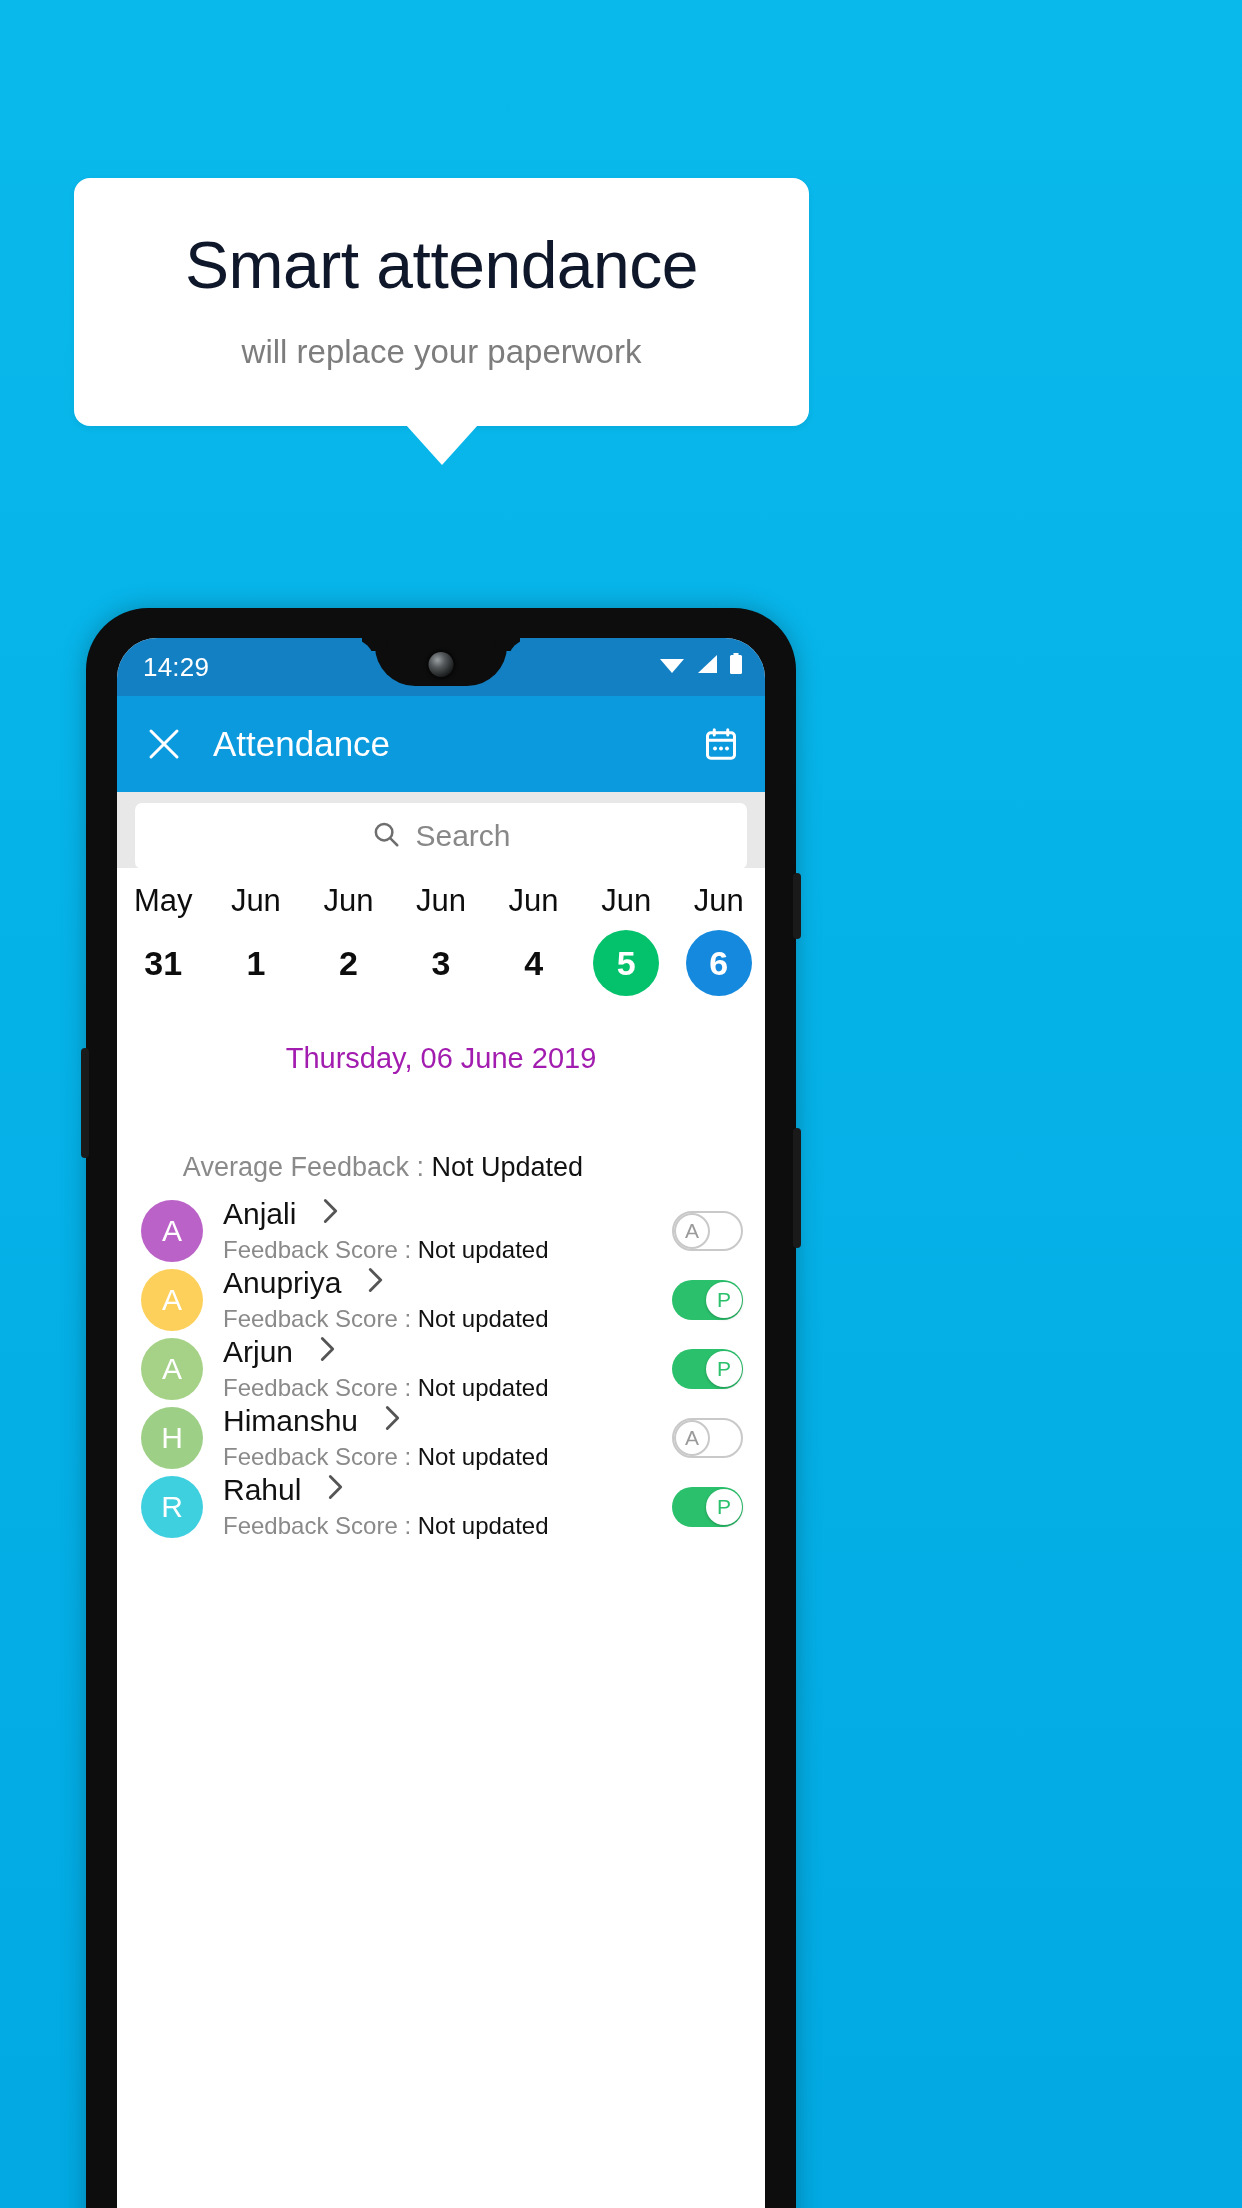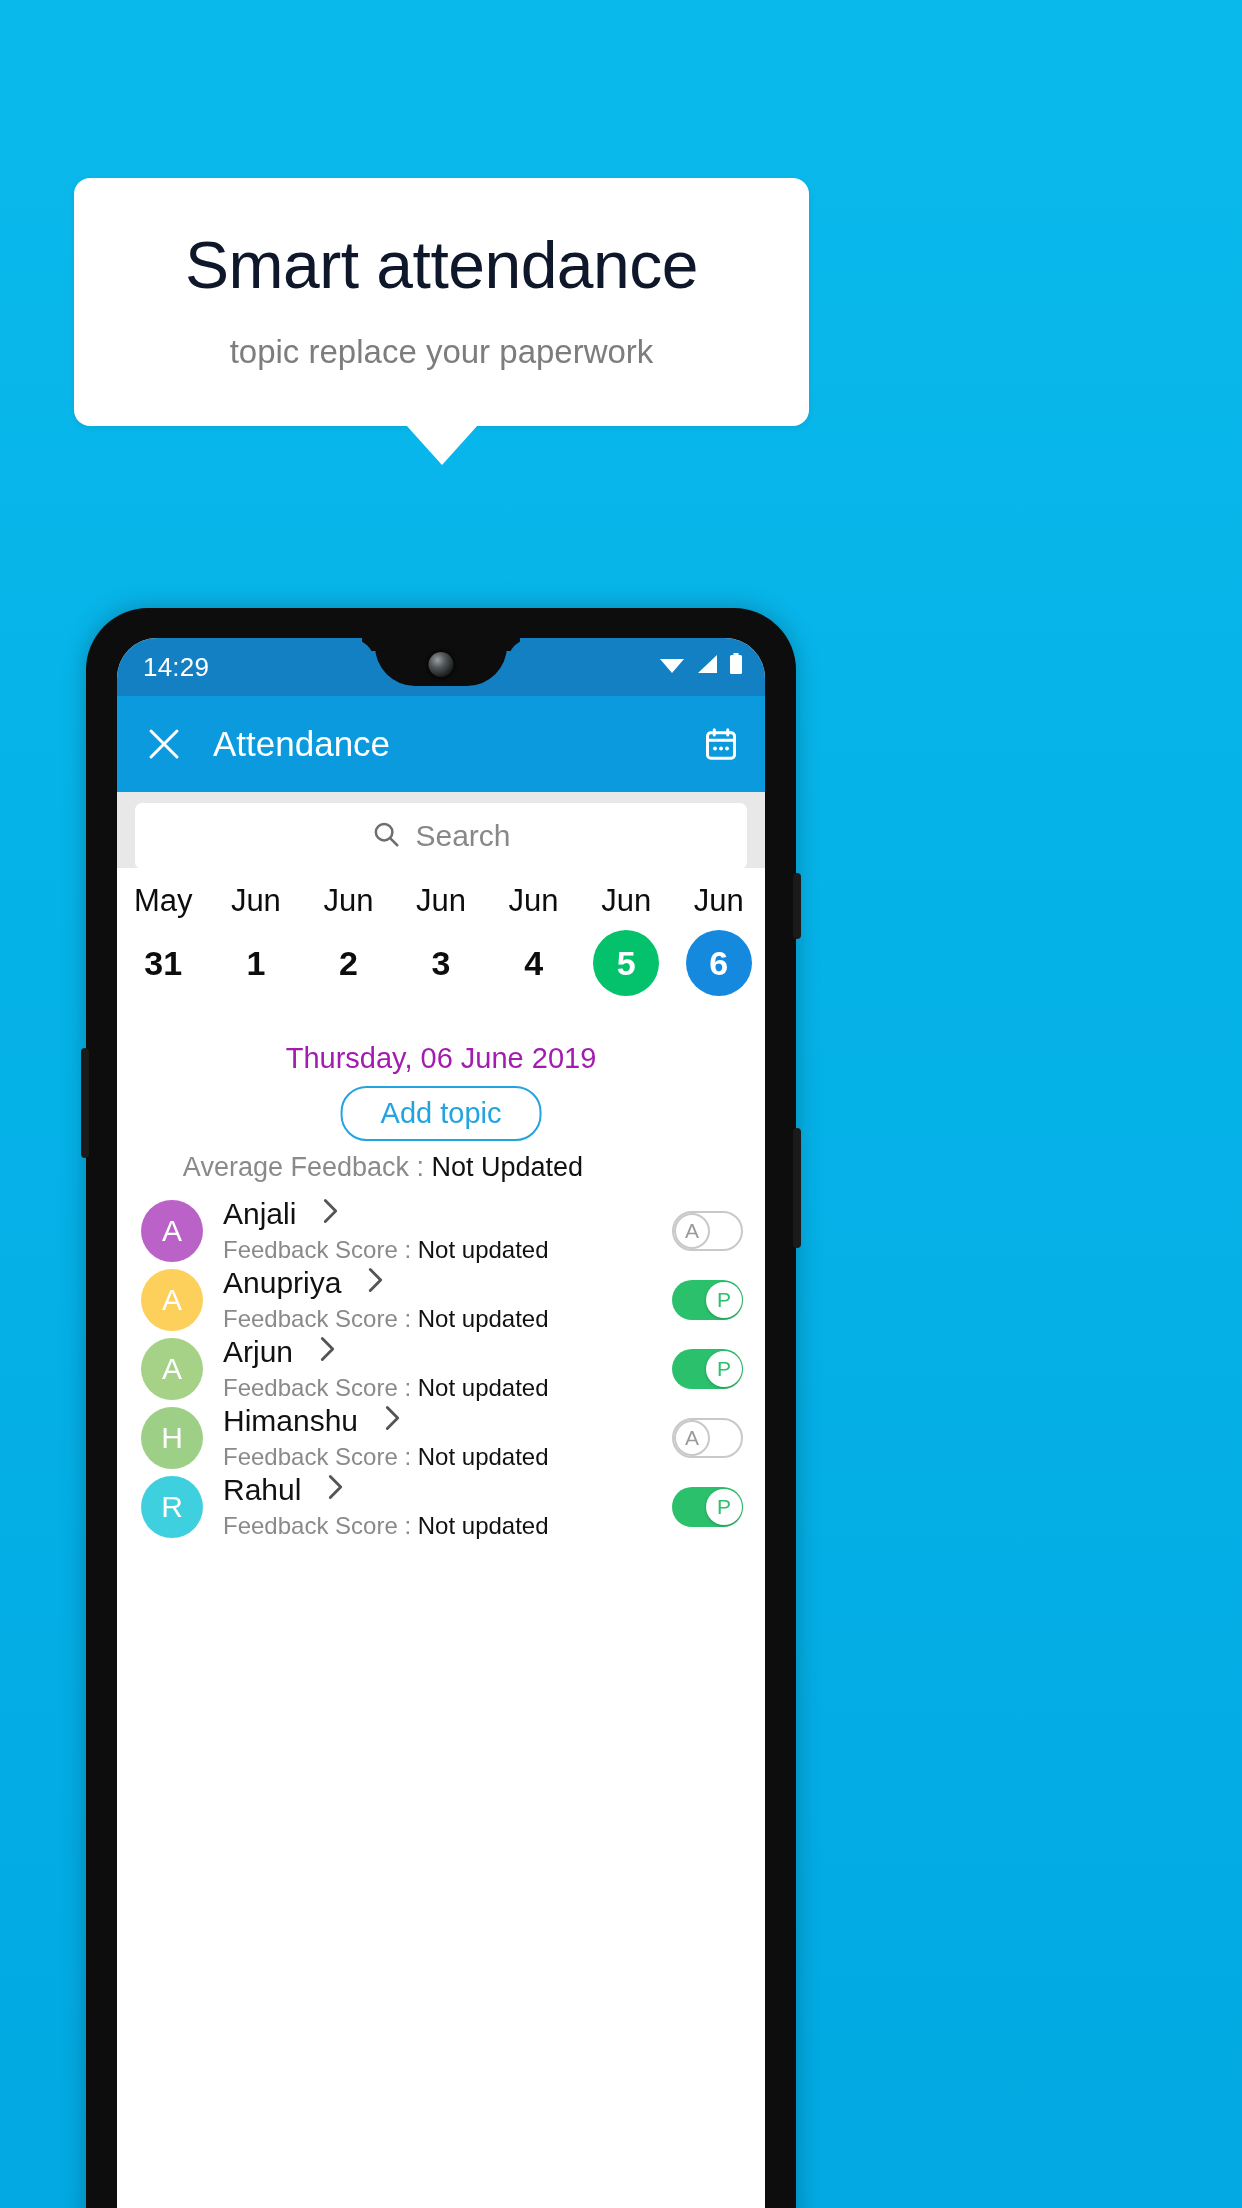--- a/index.html
+++ b/index.html
@@ -194,21 +194,21 @@
   .toggle.off .knob { left:0px; background:#ffffff; border:2px solid #c9c9c9; color:#9a9a9a; }
   .toggle.on  .knob { right:1px; background:#ffffff; color:#2bc16c; box-shadow:0 1px 3px rgba(0,0,0,0.25); }
 </style>
 </head>
 <body>
 
 <div id="bg"></div>
 
 <div id="bubble">
   <div id="bubble-title">Smart attendance</div>
-  <div id="bubble-sub">topic replace your paperwork</div>
+  <div id="bubble-sub">will replace your paperwork</div>
 </div>
 <div id="bubble-tail"></div>
 
 <div id="phone">
   <div class="side-btn" id="btn-r1"></div>
   <div class="side-btn" id="btn-r2"></div>
   <div class="side-btn" id="btn-l1"></div>
 
   <div id="phone-inner">
 
@@ -294,21 +294,20 @@
           <div class="dmon">Jun</div>
           <div class="dnum sel-green">5</div>
         </div>
         <div class="dcell">
           <div class="dmon">Jun</div>
           <div class="dnum sel-blue">6</div>
         </div>
       </div>
 
     <div id="date-header">Thursday, 06 June 2019</div>
-    <div id="add-topic">Add topic</div>
     <div id="avg-feedback">
       <span>Average Feedback : </span><span class="val">Not Updated</span>
     </div>
 
     <div id="list">
         <div class="row">
           <div class="avatar" style="background: rgb(187, 98, 200);">A</div>
           <div class="rtext">
             <div class="rname">
               <span>Anjali</span>

